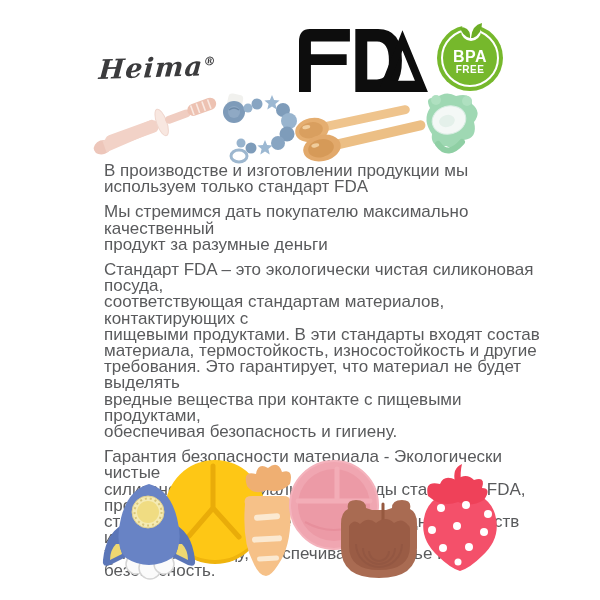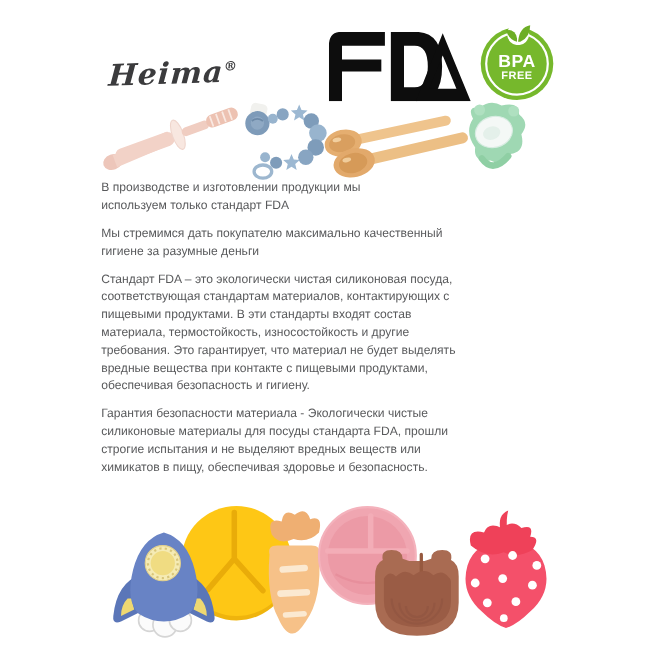--- a/index.html
+++ b/index.html
@@ -19,22 +19,22 @@
   .bpa .bpa-text{position:absolute;inset:0;display:flex;flex-direction:column;align-items:center;
        justify-content:center;padding-top:8px;color:#fff;font-weight:bold;line-height:1.0;
        letter-spacing:.5px;}
   .bpa .l1{font-size:16px;}
   .bpa .l2{font-size:10px;}
   .bpa .leaf{position:absolute;left:16px;top:-4px;}
   
   .row-top{position:absolute;left:0;top:88px;width:600px;height:82px;}
   .row-bottom{position:absolute;left:0;top:452px;width:600px;height:148px;}
   
-  .text-block{position:absolute;left:92px;top:163px;width:440px;color:#595a5c;
-       font-size:11px;line-height:16.2px;}
+  .text-block{position:absolute;left:104px;top:163px;width:440px;color:#595a5c;
+       font-size:17px;line-height:16.2px;}
   .text-block p{margin:0 0 9px 0;white-space:pre-line;}
 </style>
 </head>
 <body>
 
 <div class="canvas">
 
   <div class="heima"><span>Heima</span><sup>®</sup></div>
 
   <svg class="fda" viewBox="0 0 240 100" preserveAspectRatio="none" aria-label="FDA">
@@ -110,21 +110,21 @@
       <ellipse cx="449" cy="32" rx="17" ry="14" fill="#f4f8f6" stroke="#d8ece2" stroke-width="1" transform="rotate(-15 449 32)"></ellipse>
       <ellipse cx="447" cy="33" rx="8" ry="6" fill="#e4f0ea" transform="rotate(-15 447 33)"></ellipse>
       <path d="M438,56 Q448,70 462,54" stroke="#8fcfa4" stroke-width="6" fill="none" stroke-linecap="round"></path>
     </g>
   </svg>
 
   <div class="text-block">
     <p>В производстве и изготовлении продукции мы
 используем только стандарт FDA</p>
     <p>Мы стремимся дать покупателю максимально качественный
-гигиене за разумные деньги</p>
+продукт за разумные деньги</p>
     <p>Стандарт FDA – это экологически чистая силиконовая посуда,
 соответствующая стандартам материалов, контактирующих с
 пищевыми продуктами. В эти стандарты входят состав
 материала, термостойкость, износостойкость и другие
 требования. Это гарантирует, что материал не будет выделять
 вредные вещества при контакте с пищевыми продуктами,
 обеспечивая безопасность и гигиену.</p>
     <p>Гарантия безопасности материала - Экологически чистые
 силиконовые материалы для посуды стандарта FDA, прошли
 строгие испытания и не выделяют вредных веществ или

